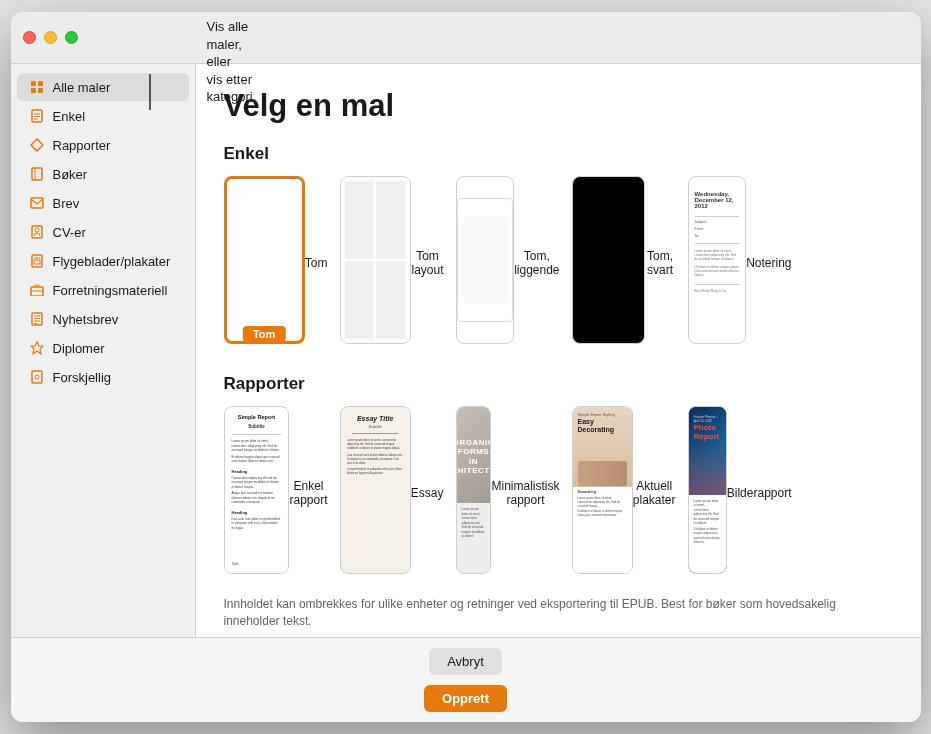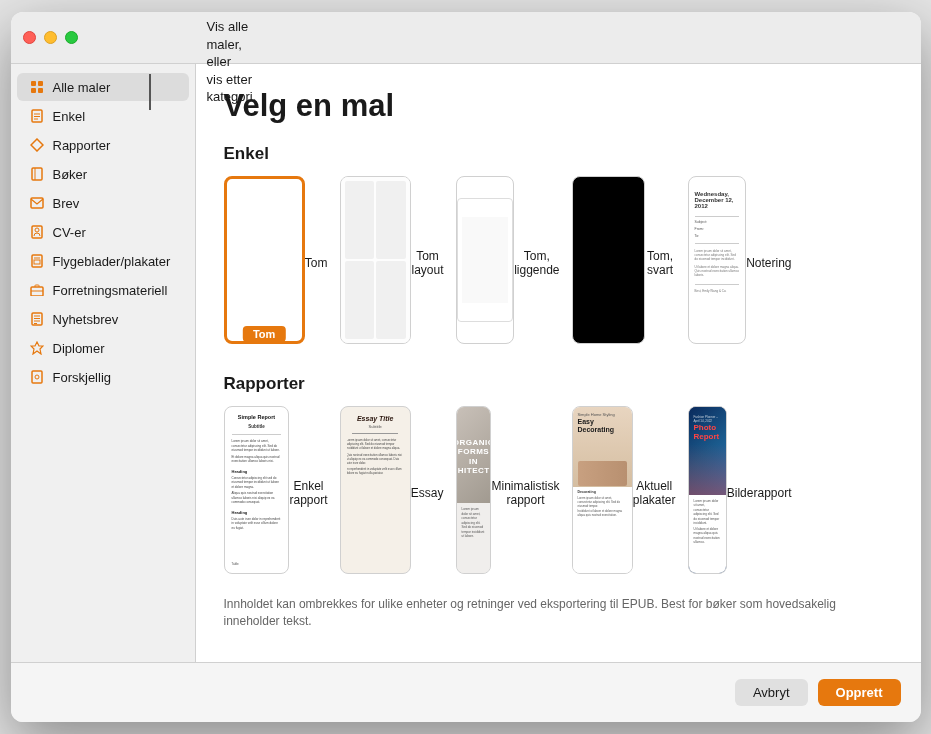--- a/index.html
+++ b/index.html
@@ -157,24 +157,25 @@
       margin-top: -8px;
       margin-bottom: 16px;
       line-height: 1.4;
     }
     
     .footer {
       display: flex;
       justify-content: flex-end;
       align-items: center;
       gap: 10px;
-      padding: 16px 20px;
+      padding: 10px 20px;
       background: #f5f5f5;
       border-top: 1px solid #d0d0d0;
       flex-shrink: 0;
+      flex-direction: column;
     }
     .btn {
       padding: 6px 18px;
       border-radius: 6px;
       font-size: 13px;
       font-weight: 500;
       cursor: pointer;
       border: none;
     }
     .btn-cancel {

